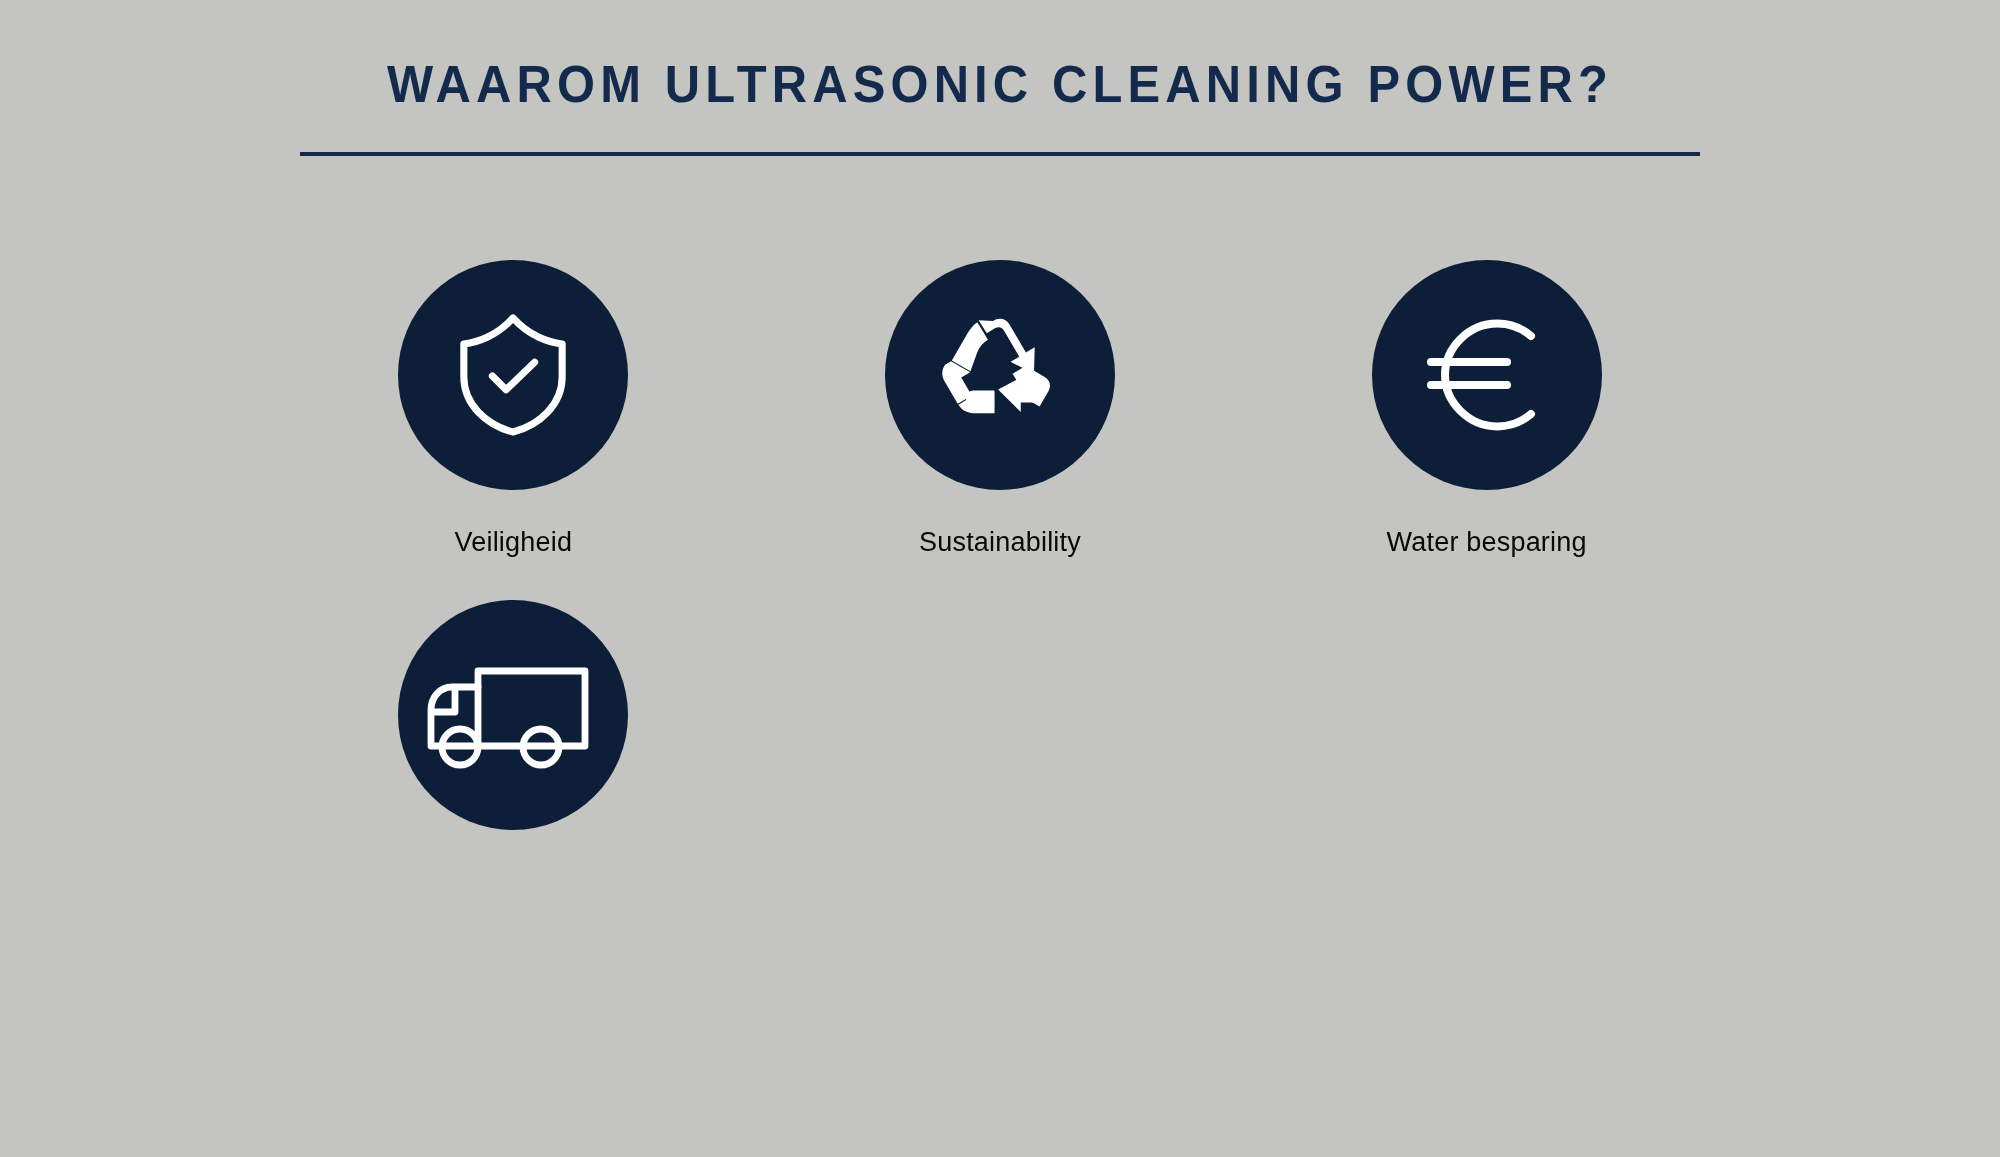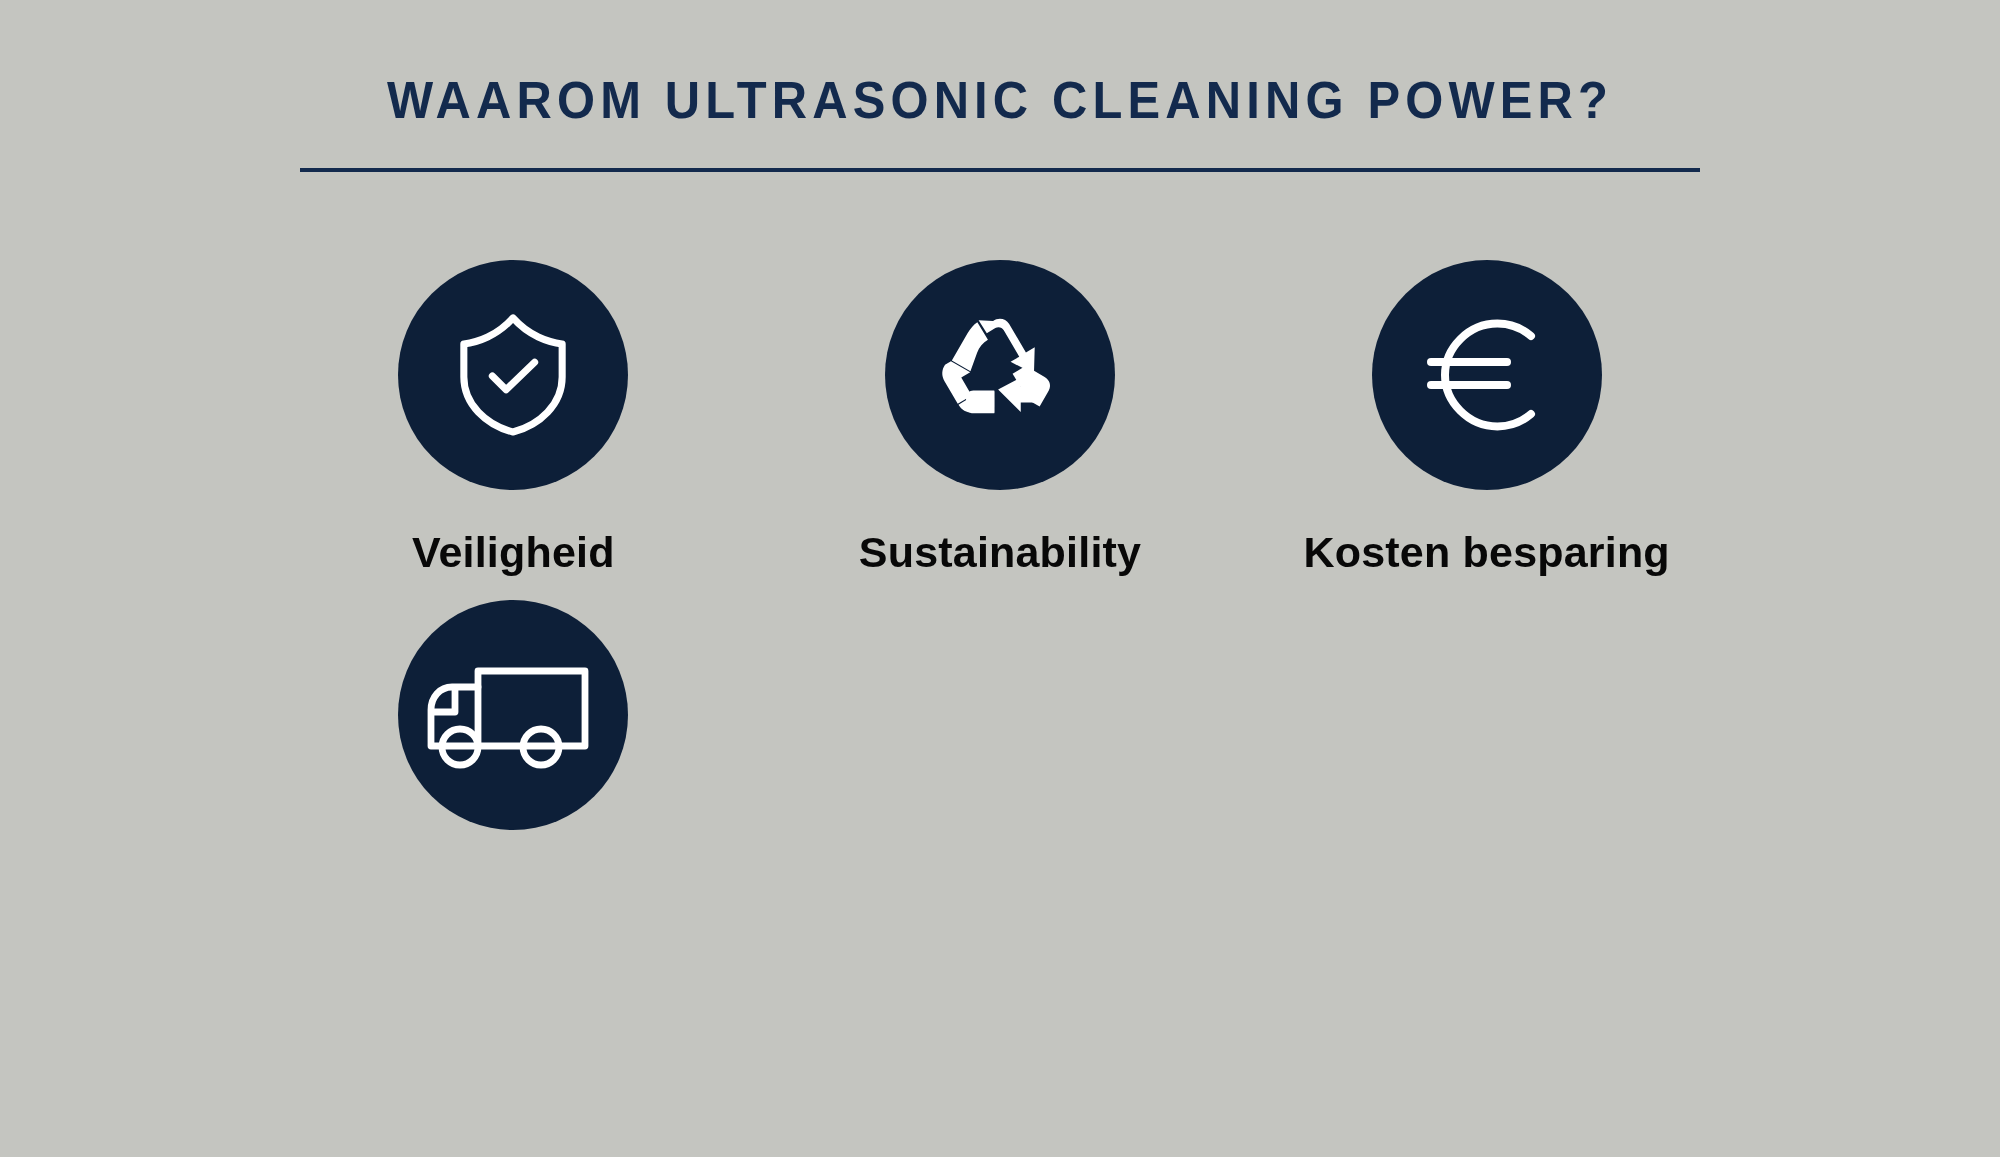--- a/index.html
+++ b/index.html
@@ -14,21 +14,21 @@
     overflow: hidden;
     position: relative;
   }
 
   
   .header {
     position: absolute;
     left: 0;
     top: 0;
     width: 2000px;
-    padding-top: 72px;
+    padding-top: 56px;
     text-align: center;
   }
   .page-title {
     font-family: "Liberation Sans", sans-serif;
     font-size: 52px;
     font-weight: bold;
     letter-spacing: 5.5px;
     color: #132a4d;
     line-height: 1.1;
     margin: 0;
@@ -68,22 +68,22 @@
     justify-content: center;
     flex: none;
   }
   .badge svg {
     display: block;
     overflow: visible;
   }
   .cell-label {
     margin-top: 36px;
     font-family: "Liberation Sans", sans-serif;
-    font-size: 43px;
-    font-weight: bold;
+    font-size: 27px;
+    font-weight: normal;
     color: #080808;
     text-align: left;
     line-height: 1.22;
     white-space: pre-line;
     letter-spacing: 0.2px;
   }
   
   .row-bottom .cell-label {
     margin-top: 52px;
   }
@@ -138,21 +138,21 @@
   <div class="cell">
     <div class="badge">
       <span>
         <svg width="132" height="132" viewBox="0 0 66 66" fill="none" stroke="#ffffff" stroke-width="4" stroke-linecap="round">
           <path d="M55 13.5 C50.4 9.6 44.6 7.3 38.2 7.3 C23.6 7.3 12.0 19.6 12.0 33.0 C12.0 46.4 23.6 58.7 38.2 58.7 C44.6 58.7 50.4 56.4 55 52.5"></path>
           <path d="M5 26.5 L43 26.5"></path>
           <path d="M5 38.0 L43 38.0"></path>
         </svg>
       </span>
     </div>
-    <div class="cell-label">Kosten besparing</div>
+    <div class="cell-label">Water besparing</div>
   </div>
 
 
 
   <div class="cell row-bottom">
     <div class="badge">
       <span>
         <svg width="172" height="104" viewBox="0 0 86 52" fill="none" stroke="#ffffff" stroke-width="3.4" stroke-linecap="round" stroke-linejoin="round">
 
           <path d="M25.5 4.0 L79.0 4.0 L79.0 41.5 L25.5 41.5 Z"></path>

